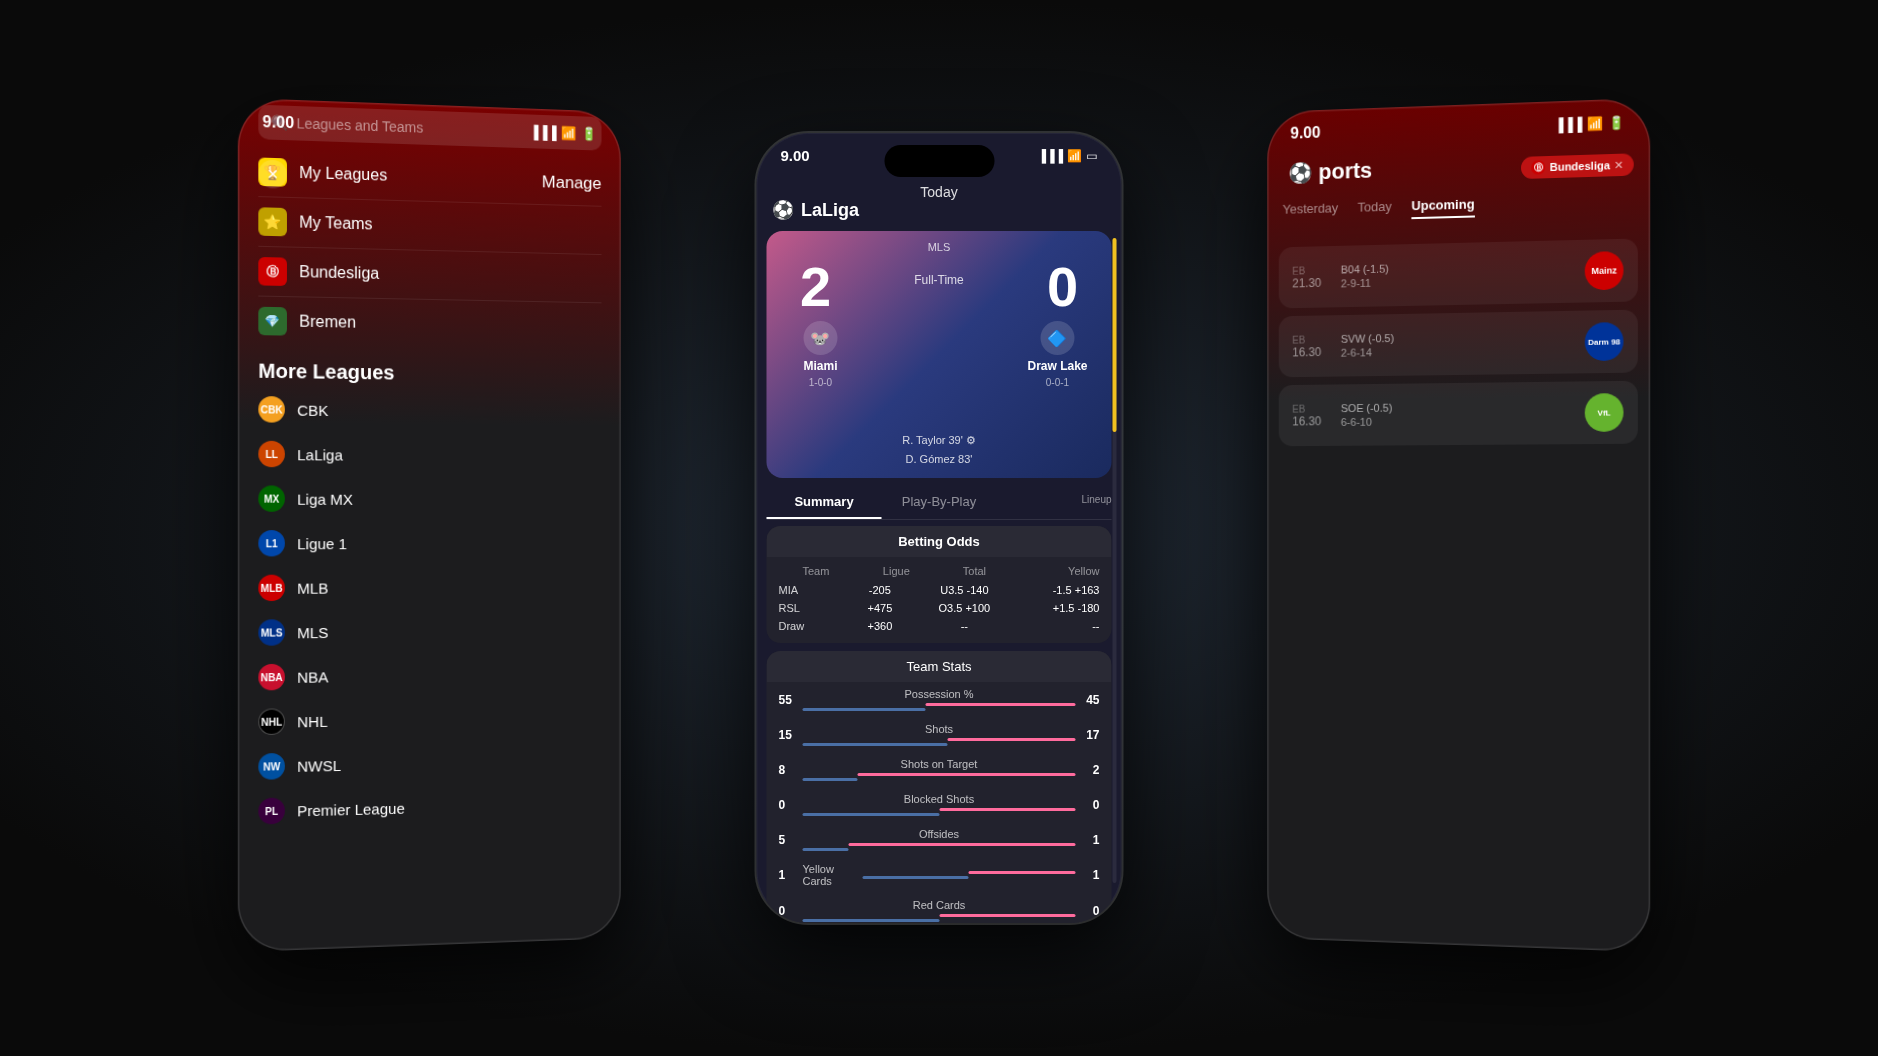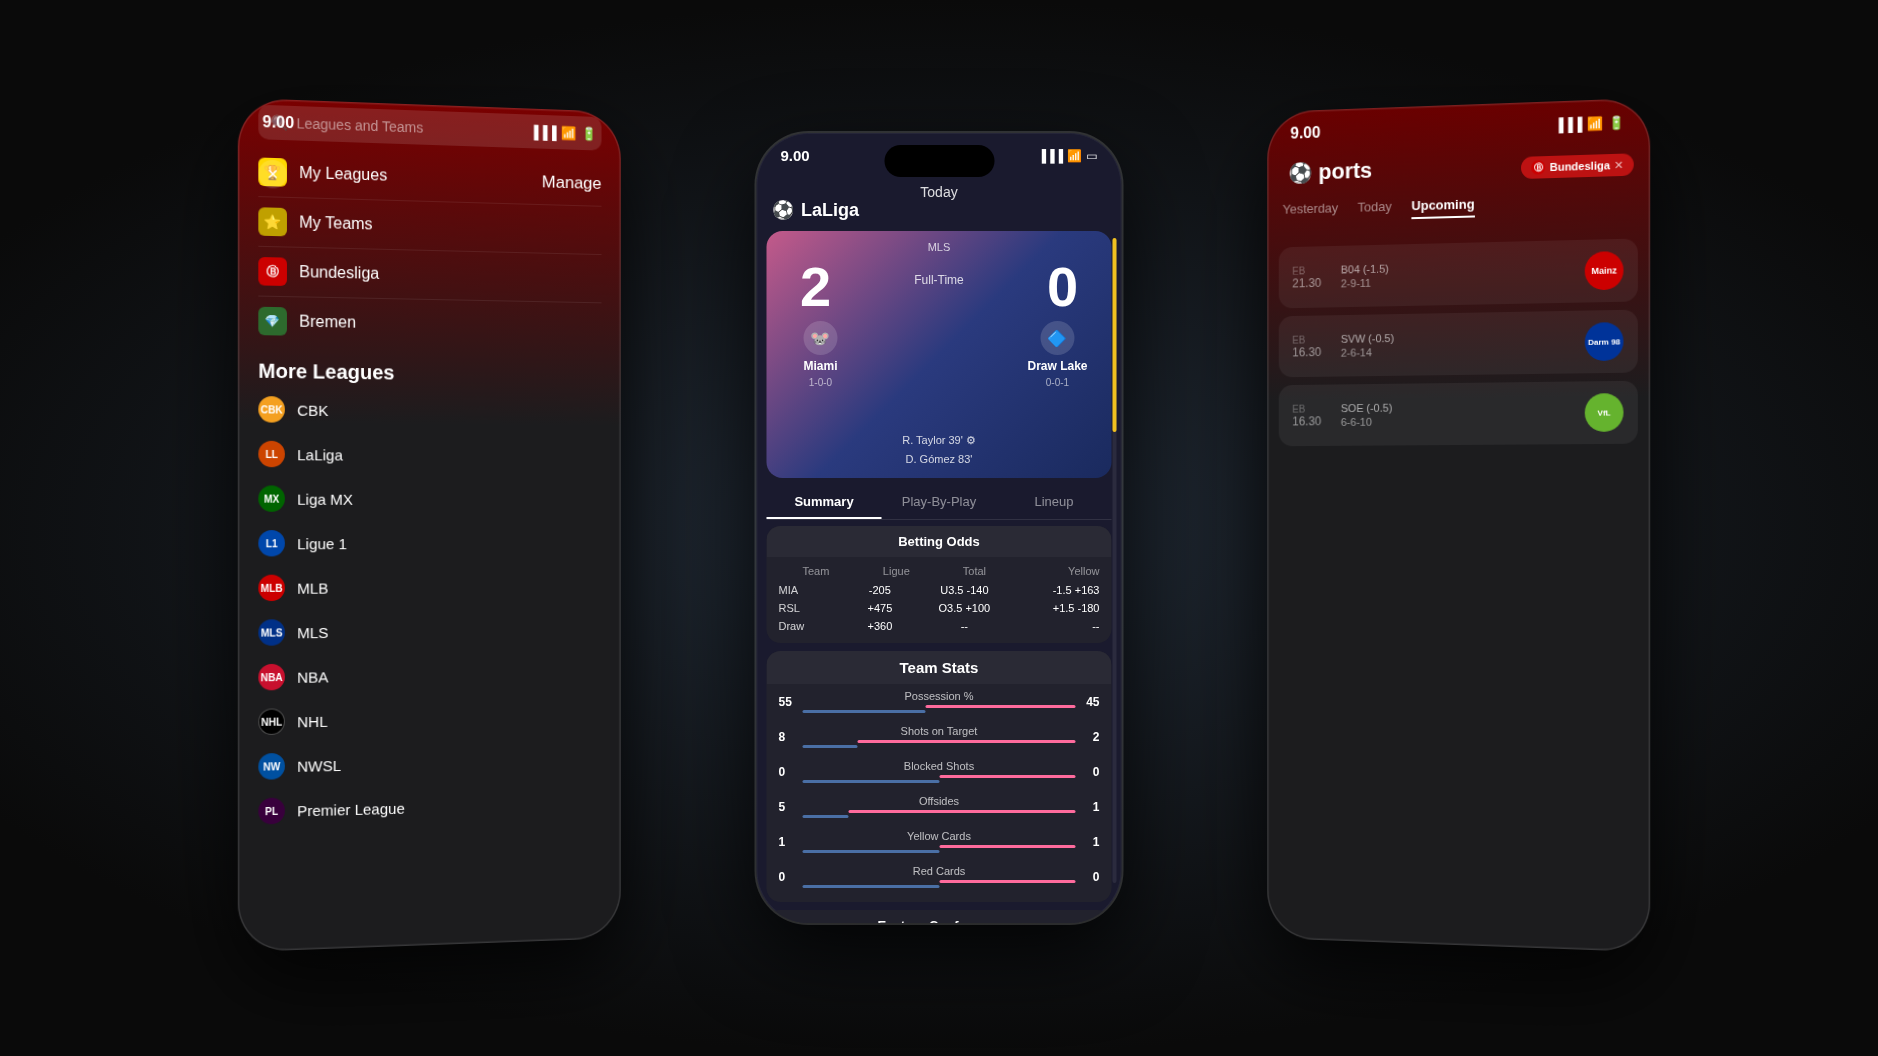--- a/index.html
+++ b/index.html
@@ -292,21 +292,21 @@
 
           <div style="text-align:center;color:rgba(255,255,255,0.8);font-size:11px;line-height:1.7;margin-top:43px;">
             <div>R. Taylor 39' ⚙</div>
             <div>D. Gómez 83'</div>
           </div>
         </div>
 
         <div style="display:flex;border-bottom:1px solid rgba(255,255,255,0.1);margin:0 10px 6px;">
           <div style="flex:1;text-align:center;padding:8px 0;font-size:13px;color:#fff;font-weight:600;border-bottom:2px solid #fff;">Summary</div>
           <div style="flex:1;text-align:center;padding:8px 0;font-size:13px;color:rgba(255,255,255,0.5);">Play-By-Play</div>
-          <div style="flex:1;text-align:center;padding:8px 0;font-size:13px;color:rgba(255,255,255,0.5);">Lineup</div>
+          <div style="flex:1;text-align:right;padding:8px 0;font-size:10px;color:rgba(255,255,255,0.5);">Lineup</div>
         </div>
 
         <div style="margin:0 10px 8px;background:rgba(35,35,45,0.98);border-radius:14px;overflow:hidden;">
           <div style="text-align:center;color:#fff;font-size:13px;font-weight:600;padding:8px;background:rgba(255,255,255,0.04);">Betting Odds</div>
           <div style="padding:4px 12px 8px;">
             <div style="display:flex;padding:4px 0;margin-left:24px;">
               <span style="flex:0.8;color:rgba(255,255,255,0.5);font-size:11px;">Team</span>
               <span style="flex:0.8;color:rgba(255,255,255,0.5);font-size:11px;text-align:center;">Ligue</span>
               <span style="flex:1.2;color:rgba(255,255,255,0.5);font-size:11px;text-align:center;">Total</span>
               <span style="flex:1;color:rgba(255,255,255,0.5);font-size:11px;text-align:right;">Yellow</span>
@@ -326,34 +326,45 @@
             <div style="display:flex;padding:3px 0;">
               <span style="flex:0.8;color:rgba(255,255,255,0.8);font-size:11px;">Draw</span>
               <span style="flex:0.8;color:#fff;font-size:11px;text-align:center;">+360</span>
               <span style="flex:1.2;color:#fff;font-size:11px;text-align:center;">--</span>
               <span style="flex:1;color:#fff;font-size:11px;text-align:right;">--</span>
             </div>
           </div>
         </div>
 
         <div style="margin:0 10px 8px;background:rgba(35,35,45,0.98);border-radius:14px;overflow:hidden;padding-bottom:8px;">
-          <div style="text-align:center;color:#fff;font-size:15px;font-weight:700;padding:8px;background:rgba(255,255,255,0.04);">Team Stats</div>
+          <div style="text-align:center;color:#fff;font-size:13px;font-weight:400;padding:8px;background:rgba(255,255,255,0.04);">Team Stats</div>
 
           <div style="display:flex;align-items:center;padding:6px 12px;">
             <span style="color:#fff;font-size:12px;font-weight:600;width:24px;">55</span>
             <div style="flex:1;display:flex;flex-direction:column;align-items:center;gap:3px;">
               <span style="color:rgba(255,255,255,0.7);font-size:11px;">Possession %</span>
               <div style="width:100%;display:flex;flex-direction:column;gap:2px;">
                 <div style="height:3px;background:#ff6b9d;border-radius:2px;width:55%;align-self:flex-end;margin-left:auto;"></div>
                 <div style="height:3px;background:#4a6fa5;border-radius:2px;width:45%;"></div>
               </div>
             </div>
             <span style="color:#fff;font-size:12px;font-weight:600;width:24px;text-align:right;">45</span>
           </div>
 
+          <div style="display:flex;align-items:center;padding:6px 12px;">
+            <span style="color:#fff;font-size:12px;font-weight:600;width:24px;">15</span>
+            <div style="flex:1;display:flex;flex-direction:column;align-items:center;gap:3px;">
+              <span style="color:rgba(255,255,255,0.7);font-size:11px;">Shots</span>
+              <div style="width:100%;display:flex;flex-direction:column;gap:2px;">
+                <div style="height:3px;background:#ff6b9d;border-radius:2px;width:47%;align-self:flex-end;margin-left:auto;"></div>
+                <div style="height:3px;background:#4a6fa5;border-radius:2px;width:53%;"></div>
+              </div>
+            </div>
+            <span style="color:#fff;font-size:12px;font-weight:600;width:24px;text-align:right;">17</span>
+          </div>
 
           <div style="display:flex;align-items:center;padding:6px 12px;">
             <span style="color:#fff;font-size:12px;font-weight:600;width:24px;">8</span>
             <div style="flex:1;display:flex;flex-direction:column;align-items:center;gap:3px;">
               <span style="color:rgba(255,255,255,0.7);font-size:11px;">Shots on Target</span>
               <div style="width:100%;display:flex;flex-direction:column;gap:2px;">
                 <div style="height:3px;background:#ff6b9d;border-radius:2px;width:80%;align-self:flex-end;margin-left:auto;"></div>
                 <div style="height:3px;background:#4a6fa5;border-radius:2px;width:20%;"></div>
               </div>
             </div>
@@ -379,21 +390,21 @@
               <div style="width:100%;display:flex;flex-direction:column;gap:2px;">
                 <div style="height:3px;background:#ff6b9d;border-radius:2px;width:83%;align-self:flex-end;margin-left:auto;"></div>
                 <div style="height:3px;background:#4a6fa5;border-radius:2px;width:17%;"></div>
               </div>
             </div>
             <span style="color:#fff;font-size:12px;font-weight:600;width:24px;text-align:right;">1</span>
           </div>
 
           <div style="display:flex;align-items:center;padding:6px 12px;">
             <span style="color:#fff;font-size:12px;font-weight:600;width:24px;">1</span>
-            <div style="flex:1;display:flex;flex-direction:column;align-items:center;gap:3px;">
+            <div style="flex:1;display:flex;flex-direction:row;align-items:center;gap:10px;">
               <span style="color:rgba(255,255,255,0.7);font-size:11px;">Yellow Cards</span>
               <div style="width:100%;display:flex;flex-direction:column;gap:2px;">
                 <div style="height:3px;background:#ff6b9d;border-radius:2px;width:50%;align-self:flex-end;margin-left:auto;"></div>
                 <div style="height:3px;background:#4a6fa5;border-radius:2px;width:50%;"></div>
               </div>
             </div>
             <span style="color:#fff;font-size:12px;font-weight:600;width:24px;text-align:right;">1</span>
           </div>
 
           <div style="display:flex;align-items:center;padding:6px 12px;">

